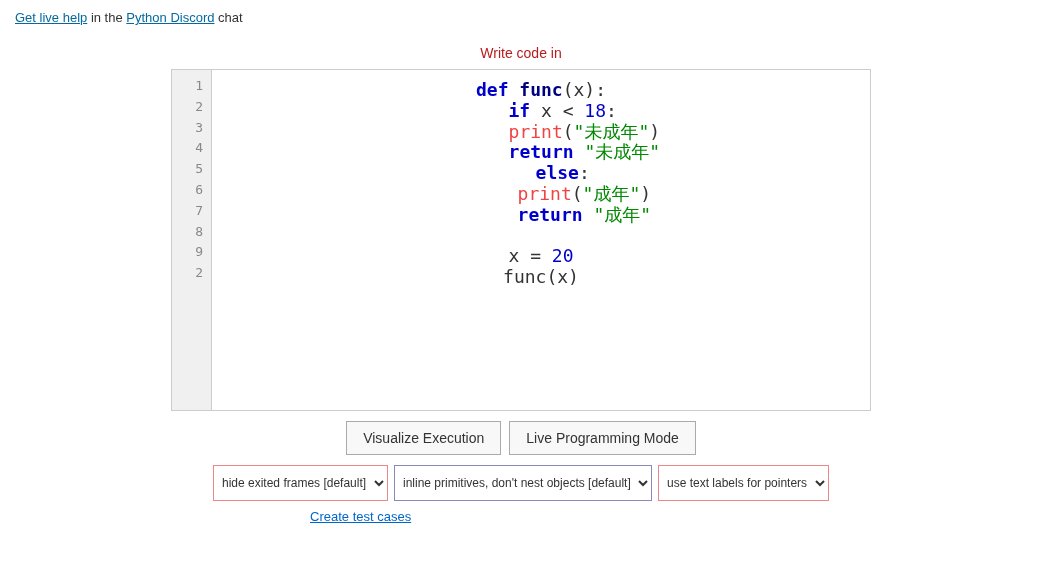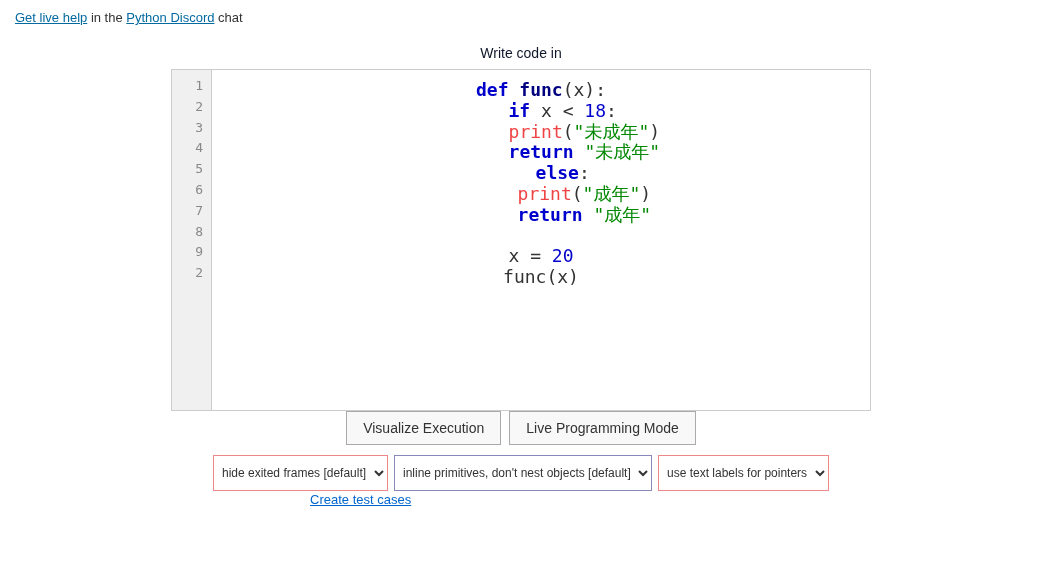--- a/index.html
+++ b/index.html
@@ -36,21 +36,21 @@
 
     .write-code-row {
       display: flex;
       align-items: center;
       margin-bottom: 8px;
       gap: 8px;
     }
 
     .write-code-label {
       font-size: 14px;
-      color: #0f172a;
+      color: #b91c1c;
     }
 
     .language-select {
       font-size: 13px;
       padding: 3px 6px;
       border: 1px solid #999;
       background: #fff;
       min-width: 160px;
       cursor: pointer;
     }
@@ -105,20 +105,21 @@
     .builtin { color: #ef4444; }
     .str-cn { color: #008800; } 
     .num { color: #0000cc; }
     .op { color: #333; }
     .func-name { color: #000080; font-weight: bold; }
     .paren { color: #333; }
 
     .buttons-row {
       display: flex;
       gap: 8px;
+      margin-top: 10px;
     }
 
     .btn {
       padding: 8px 16px;
       font-size: 14px;
       border: 1px solid #aaa;
       background: #f8f8f8;
       cursor: pointer;
       color: #333;
     }
@@ -137,21 +138,21 @@
       background: #fff;
       cursor: pointer;
       color: #333;
     }
 
     .options-select-blue {
       border: 1px solid #88b;
     }
 
     .create-test-cases {
-      margin-top: 1px;
+      margin-top: 8px;
       color: #0066cc;
       font-size: 13px;
       cursor: pointer;
       text-decoration: underline;
       align-self: flex-start;
       margin-left: 310px;
     }
   </style>
 </head>
 <body>

